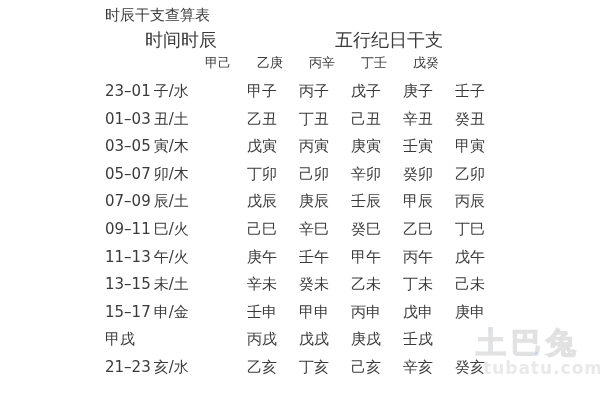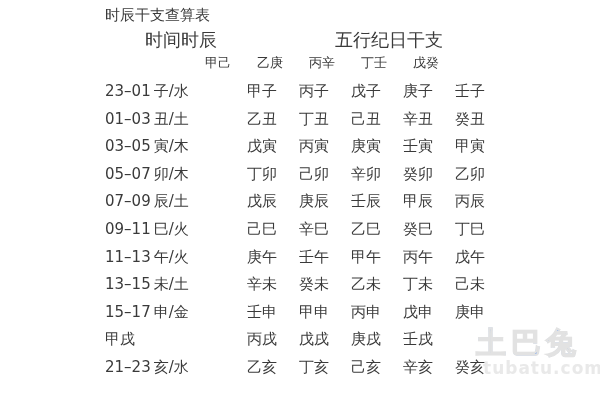--- a/index.html
+++ b/index.html
@@ -129,22 +129,22 @@
       <div class="cell">甲辰</div>
       <div class="cell">丙辰</div>
     </div>
 
     <div class="row">
       <div class="cell time-cell">
         <span>09–11</span><span class="zodiac">巳/火</span>
       </div>
       <div class="cell">己巳</div>
       <div class="cell">辛巳</div>
+      <div class="cell">癸巳</div>
       <div class="cell">乙巳</div>
-      <div class="cell">癸巳</div>
       <div class="cell">丁巳</div>
     </div>
 
     <div class="row">
       <div class="cell time-cell">
         <span>11–13</span><span class="zodiac">午/火</span>
       </div>
       <div class="cell">庚午</div>
       <div class="cell">壬午</div>
       <div class="cell">甲午</div>

